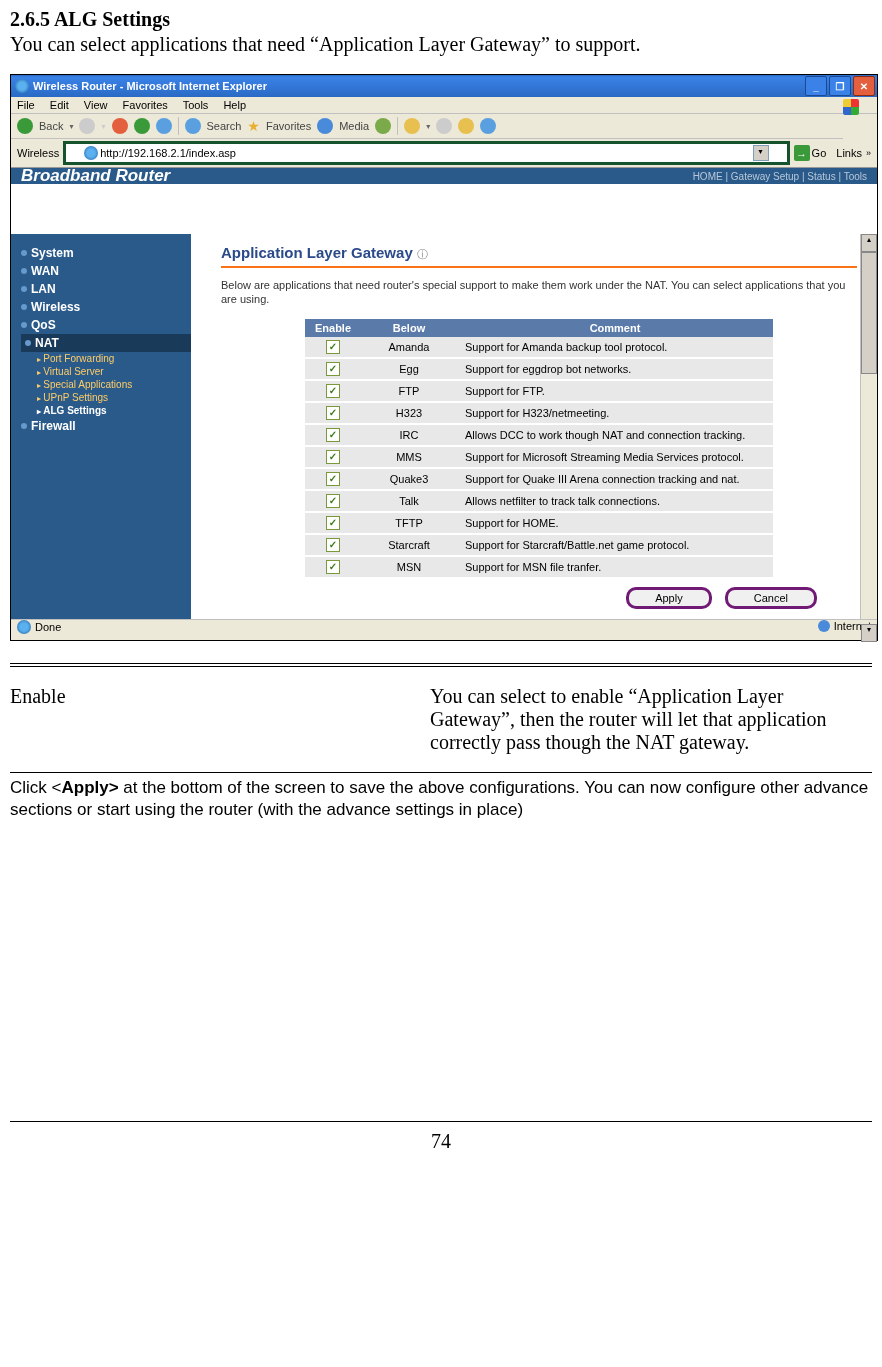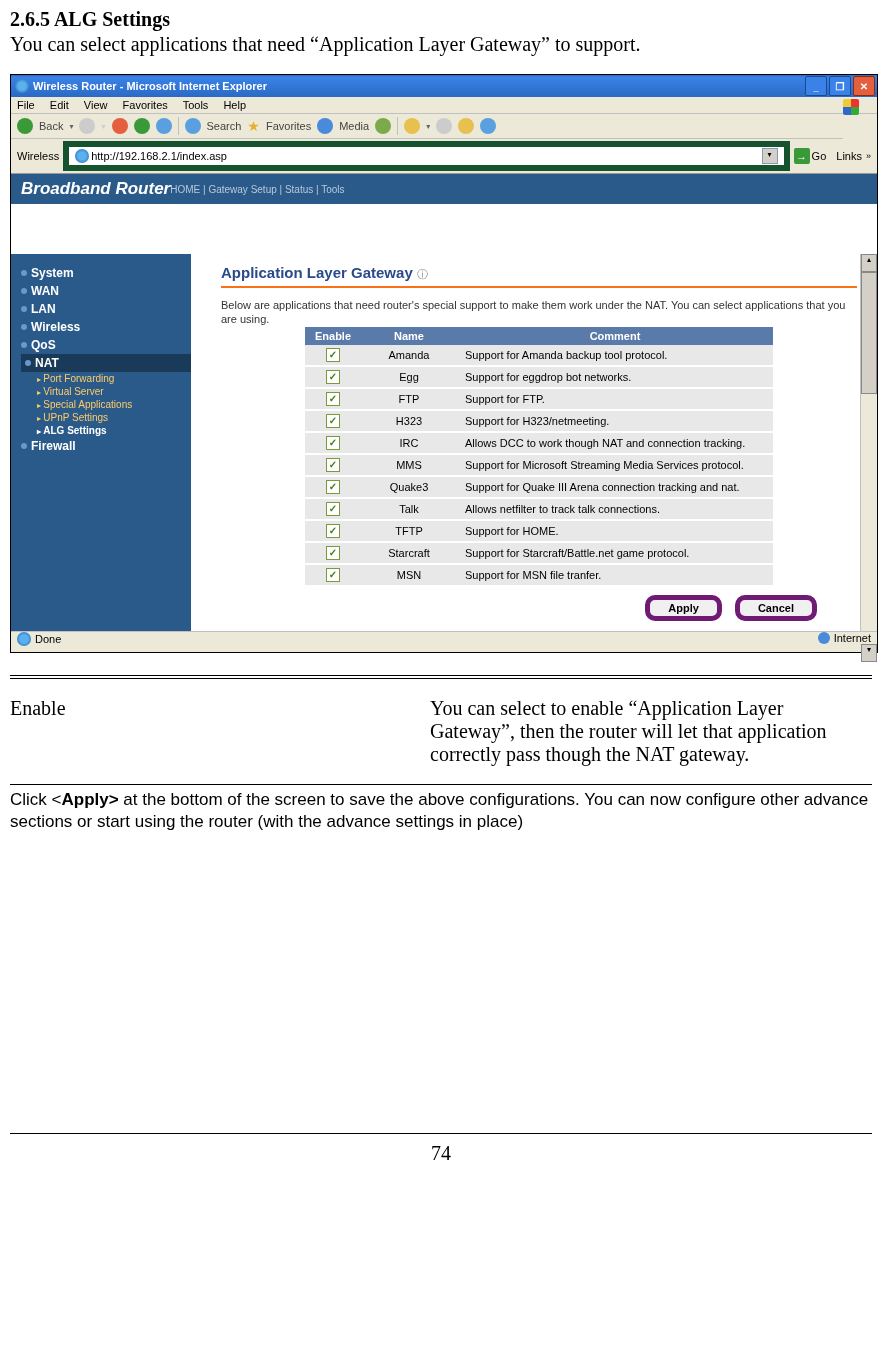--- a/index.html
+++ b/index.html
@@ -100,23 +100,23 @@
     display: flex;
     align-items: center;
     gap: 4px;
     border-bottom: 1px solid #999;
   }
   .addr-input {
     display: flex;
     align-items: center;
     flex: 1;
     background: #fff;
-    border: 6px solid #14532d;
+    border: 3px solid #14532d;
     height: 18px;
-    padding: 0 6px;
+    padding: 0 18px;
   }
   .addr-input input {
     border: none;
     outline: none;
     font-size: 11px;
     flex: 1;
   }
   .go-btn {
     display: flex;
     align-items: center;
@@ -135,23 +135,24 @@
   }
 
   .page-content {
     background: #fff;
     display: flex;
     flex-direction: column;
   }
   .banner {
     background: #2a5a8a;
     color: #fff;
-    height: 30px;
-    display: flex;
-    align-items: center;
+    height: 16px;
+    display: flex;
+    align-items: center;
+    justify-content: space-between;
     padding: 0 10px;
   }
   .banner-title {
     font-style: italic;
     font-weight: bold;
     font-size: 17px;
     font-family: Arial, sans-serif;
   }
   .banner-links {
     font-size: 10px;
@@ -240,20 +241,21 @@
     font-family: Arial, sans-serif;
     font-size: 15px;
     font-weight: bold;
     padding: 10px 0 4px 0;
     border-bottom: 2px solid #f97316;
     margin-bottom: 10px;
   }
   .alg-desc {
     font-size: 11px;
     color: #333;
+    margin-bottom: 12px;
     line-height: 1.3;
   }
 
   .alg-table {
     border-collapse: collapse;
     font-size: 11px;
     margin: 0 auto;
   }
   .alg-table th {
     background: #5a7aaa;
@@ -284,25 +286,25 @@
     font-weight: bold;
   }
 
   .bottom-btns {
     text-align: right;
     padding: 8px 40px 0 0;
   }
   .router-btn {
     display: inline-block;
     background: #f0f0f0;
-    border: 5px solid #701a75;
+    border: 3px solid #701a75;
     border-radius: 10px;
-    padding: 2px 18px;
-    font-size: 11px;
-    font-weight: bold;
+    padding: 2px 26px;
+    font-size: 11px;
+    font-weight: normal;
     margin-left: 10px;
   }
 
   .statusbar {
     background: #ece9d8;
     border-top: 1px solid #c0c0c0;
     height: 20px;
     display: flex;
     align-items: flex-start;
     justify-content: space-between;
@@ -499,21 +501,21 @@
           <div class="alg-title">
             <span>Application Layer Gateway</span>
             <span style="font-weight:normal;color:#888;font-size:11px">ⓘ</span>
           </div>
           <div class="alg-desc">Below are applications that need router's special support to make them work under the NAT. You can select applications that you are using.</div>
 
           <table class="alg-table">
             <tbody>
                 <tr>
               <th>Enable</th>
-              <th>Name</th>
+              <th>Below</th>
               <th>Comment</th>
             </tr>
             </tbody>
               <tbody id="alg-rows">
                 <tr>
                   <td class="enable"><span class="alg-check">✓</span></td>
                   <td class="name">Amanda</td>
                   <td class="comment">Support for Amanda backup tool protocol.</td>
                 </tr>
                 <tr>

